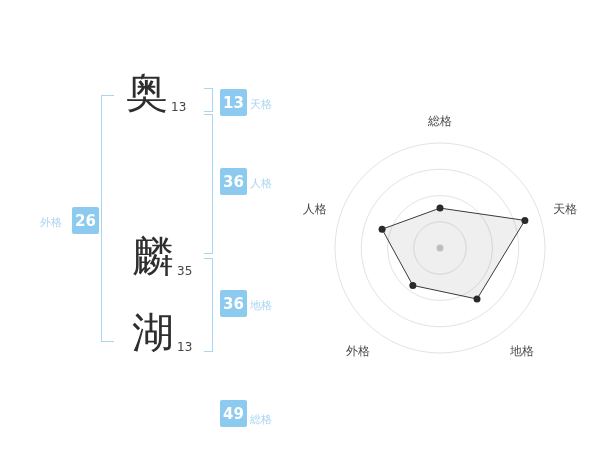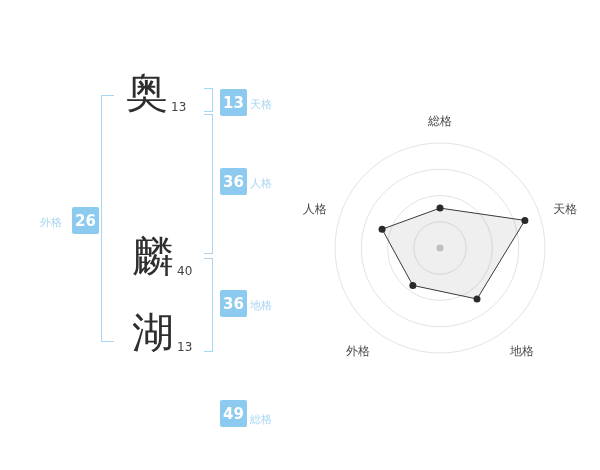--- a/index.html
+++ b/index.html
@@ -40,21 +40,21 @@
 <div class="stage">
 
   <div class="bracket bracket-left" style="left:101px;top:95px;height:245px;"></div>
   <div class="kaku-label" style="left:40px;top:215px;">外格</div>
   <div class="kaku-box" style="left:72px;top:207px;text-align:right;">26</div>
 
   <div class="kanji" style="left:126px;top:72px;">奥</div>
   <div class="strokes" style="left:171px;top:100px;">13</div>
 
   <div class="kanji" style="left:132px;top:236px;">麟</div>
-  <div class="strokes" style="left:177px;top:264px;">40</div>
+  <div class="strokes" style="left:177px;top:264px;">35</div>
 
   <div class="kanji" style="left:132px;top:312px;">湖</div>
   <div class="strokes" style="left:177px;top:340px;">13</div>
 
   <div class="bracket bracket-right" style="left:204px;top:88px;height:22px;"></div>
   <div class="kaku-box" style="left:220px;top:89px;">13</div>
   <div class="kaku-label" style="left:250px;top:97px;">天格</div>
 
   <div class="bracket bracket-right" style="left:204px;top:114px;height:138px;"></div>
   <div class="kaku-box" style="left:220px;top:168px;">36</div>

